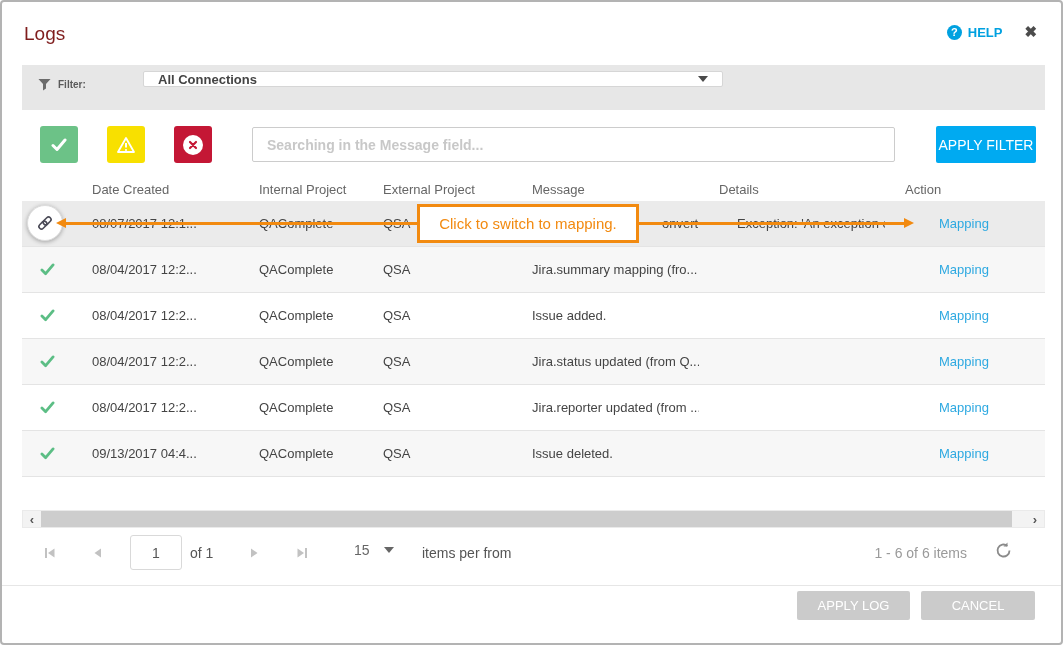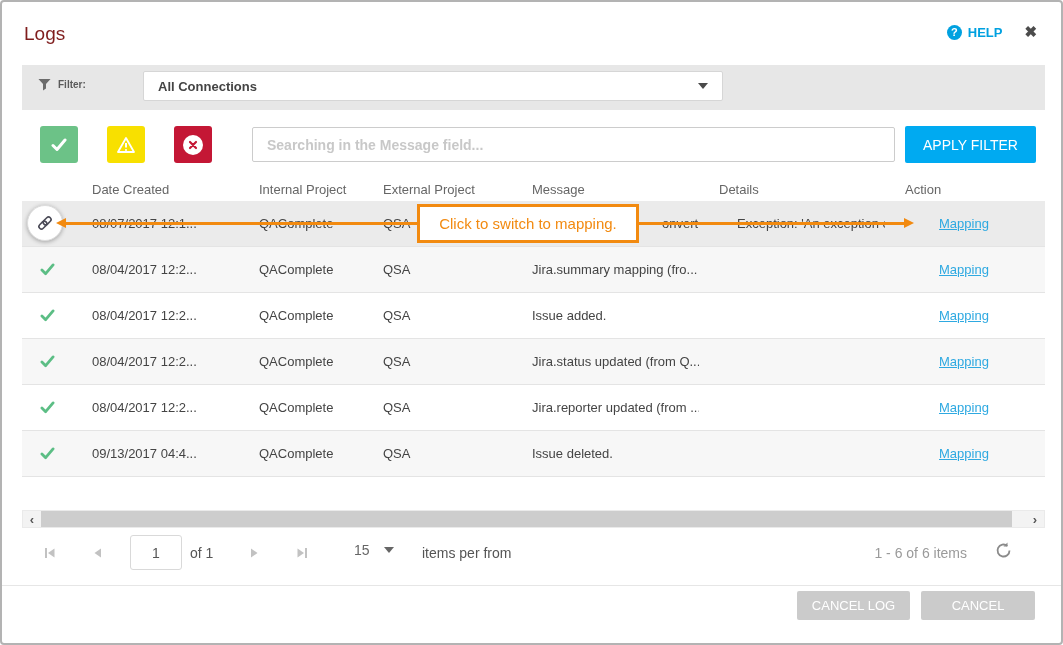--- a/index.html
+++ b/index.html
@@ -11,45 +11,45 @@
   
   .dlg-title { position: absolute; left: 22px; top: 21px; font-size: 19px; color: #7f1d1d; }
   .header-right { position: absolute; right: 24px; top: 21px; display: flex; align-items: center; gap: 22px; }
   .help-link { display: flex; align-items: center; gap: 6px; color: #00a1e0; font-weight: bold; font-size: 13px; cursor: pointer; }
   .help-badge { width: 15px; height: 15px; border-radius: 50%; background: #00a1e0; color: #fff; font-size: 11px; font-weight: bold; display: flex; align-items: center; justify-content: center; }
   .close-btn { color: #4c4c4c; font-size: 15px; font-weight: bold; cursor: pointer; }
 
   
   .filter-bar { position: absolute; left: 20px; top: 63px; width: 1023px; height: 45px; background: #e7e7e7; }
   .filter-label { position: absolute; left: 16px; top: 13px; display: flex; align-items: center; gap: 7px; font-weight: bold; font-size: 10px; color: #5a5a5a; }
-  .connection-select { position: absolute; left: 121px; top: 6px; width: 580px; height: 30px; background: #fff; border: 1px solid #d6d6d6; border-radius: 2px; display: flex; align-items: center; justify-content: space-between; padding: 0 14px; font-size: 13px; font-weight: bold; color: #444; cursor: pointer; }
+  .connection-select { position: absolute; left: 121px; top: 6px; width: 580px; height: 16px; background: #fff; border: 1px solid #d6d6d6; border-radius: 2px; display: flex; align-items: center; justify-content: space-between; padding: 0 14px; font-size: 13px; font-weight: bold; color: #444; cursor: pointer; }
   .caret-down { width: 0; height: 0; border-left: 5px solid transparent; border-right: 5px solid transparent; border-top: 6px solid #4a4a4a; }
 
   
   .toolbar { position: absolute; left: 38px; top: 124px; width: 996px; height: 37px; }
   .status-btn { position: absolute; top: 0; width: 38px; height: 37px; border: none; border-radius: 3px; display: flex; align-items: center; justify-content: center; cursor: pointer; }
   .status-btn.ok { left: 0; background: #6cc287; }
   .status-btn.warn { left: 67px; background: #f8e000; }
   .status-btn.err { left: 134px; background: #c41735; }
   .err-circle { width: 20px; height: 20px; border-radius: 50%; background: #fff; display: flex; align-items: center; justify-content: center; }
   .search-input { position: absolute; left: 212px; top: 1px; width: 643px; height: 35px; border: 1px solid #ccc; border-radius: 2px; padding: 0 14px; font-family: "Liberation Sans", sans-serif; font-size: 14px; font-weight: bold; color: #555; outline: none; }
   .search-input::placeholder { color: #c8c8c8; font-weight: bold; }
-  .apply-btn { position: absolute; right: 0; top: 0; width: 131px; height: 37px; background: #00aaf1; border: none; border-radius: 2px; color: #fff; font-size: 14px; font-family: "Liberation Sans", sans-serif; cursor: pointer; }
+  .apply-btn { position: absolute; right: 0; top: 0; width: 100px; height: 37px; background: #00aaf1; border: none; border-radius: 2px; color: #fff; font-size: 14px; font-family: "Liberation Sans", sans-serif; cursor: pointer; }
 
   
   .grid { position: absolute; left: 20px; top: 176px; width: 1023px; }
   .grid-row, .grid-head { display: grid; grid-template-columns: 50px 167px 124px 149px 187px 186px 160px; align-items: center; }
   .grid-head { height: 23px; font-size: 13px; color: #666; }
   .grid-head > div { padding-left: 20px; white-space: nowrap; }
   .grid-row { height: 46px; border-bottom: 1px solid #e4e4e4; font-size: 13px; color: #444; background: #fff; }
   .grid-row > div { padding-left: 20px; white-space: nowrap; overflow: hidden; }
   .grid-row > .c-icon { padding-left: 0; display: flex; justify-content: center; }
   .grid-row.shade { background: #f7f7f7; }
   .grid-row.hl { background: #ebebeb; }
-  .maplink { color: #2ea9e1; text-decoration: underline; cursor: pointer; padding-left: 54px !important; }
+  .maplink { color: #2ea9e1; cursor: pointer; padding-left: 54px !important; }
   .row0 .c-msg { padding-left: 150px; }
   .row0 .c-det { padding-left: 38px; }
   .grid-filler { height: 33px; background: #fff; }
 
   
   .status-circle { position: absolute; left: 25px; top: 203px; width: 36px; height: 36px; border-radius: 50%; background: #fff; border: 1px solid #ddd; box-shadow: 0 1px 4px rgba(0,0,0,.3); display: flex; align-items: center; justify-content: center; z-index: 3; }
   .arrow { position: absolute; top: 220px; height: 3px; background: #f28a10; z-index: 4; }
   .arrow-left { left: 63px; width: 352px; }
   .arrow-left::before { content: ""; position: absolute; left: -9px; top: -4px; border-right: 10px solid #f28a10; border-top: 5.5px solid transparent; border-bottom: 5.5px solid transparent; }
   .arrow-right { left: 637px; width: 266px; }
@@ -274,16 +274,16 @@
     <span class="items-info">1 - 6 of 6 items</span>
     <span class="refresh-btn">
       <svg width="19" height="19" viewBox="0 0 19 19">
           <path d="M15.5 9.5a6 6 0 1 1-2.2-4.65" fill="none" stroke="#8a8a8a" stroke-width="1.8"></path>
           <path d="M13.5 1.5v4h-4z" fill="#8a8a8a"></path>
         </svg>
     </span>
   </div>
 
   <div class="footer-sep"></div>
-  <button class="foot-btn export-btn">CANCEL LOG</button>
+  <button class="foot-btn export-btn">APPLY LOG</button>
   <button class="foot-btn cancel-btn">CANCEL</button>
 
 </div>
 
 </body></html>

